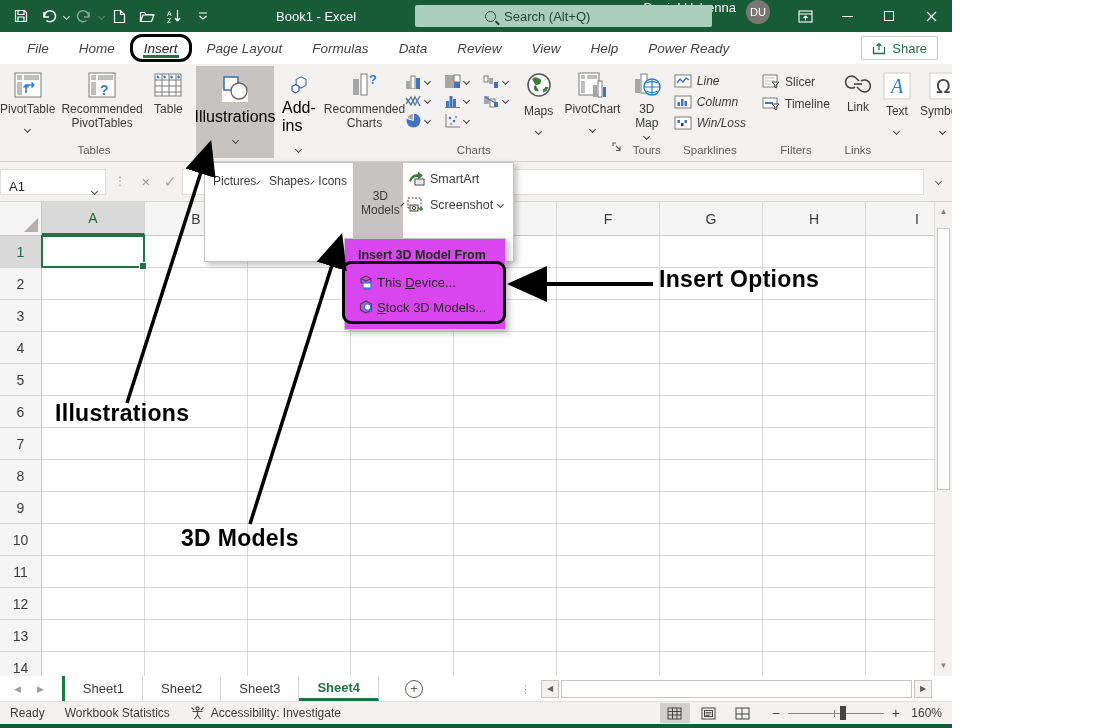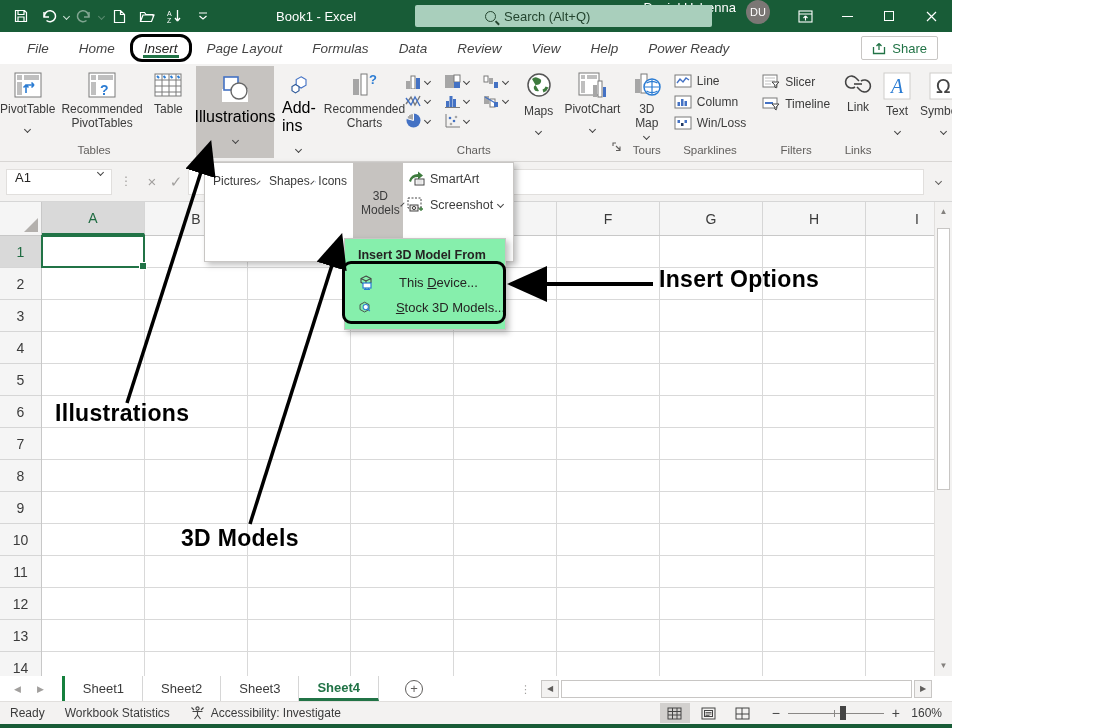--- a/index.html
+++ b/index.html
@@ -46,21 +46,21 @@
   .chartgrid{display:flex;flex-direction:column;gap:4px;padding-top:8px;}
   .cgrow{display:flex;gap:6px;align-items:center;}
   .cbtn{display:flex;align-items:center;gap:3px;width:33px;}
   .rbtn-sm{display:flex;align-items:center;gap:5px;font-size:12px;color:#3b3b3b;padding:2px 4px;white-space:nowrap;}
   .smcol{display:flex;flex-direction:column;gap:3px;padding-top:6px;align-items:flex-start;}
   .launcher{position:absolute;right:2px;bottom:5px;}
   .collapse-chev{margin-left:auto;align-self:flex-end;margin-bottom:10px;margin-right:16px;width:8px;height:8px;border-left:1.5px solid #605E5C;border-top:1.5px solid #605E5C;transform:rotate(45deg);}
 
   
   .formularow{height:40px;background:#F3F2F1;border-bottom:1px solid #D6D6D6;display:flex;align-items:center;position:relative;}
-  .namebox{width:106px;height:26px;background:#fff;border:1px solid #E1DFDD;margin-left:6px;display:flex;align-items:flex-start;font-size:13px;color:#252423;padding-left:8px;position:relative;}
+  .namebox{width:106px;height:26px;background:#fff;border:1px solid #E1DFDD;display:flex;align-items:flex-end;font-size:13px;color:#252423;padding-left:8px;position:relative;}
   .namebox .chev{position:absolute;right:8px;}
   .fdots{color:#A19F9D;font-size:12px;letter-spacing:0;margin:0 8px;line-height:5px;}
   .fbtn{color:#A19F9D;font-size:15px;width:24px;text-align:center;}
   .finput{flex:1;height:26px;background:#fff;border:1px solid #E1DFDD;margin-right:4px;position:relative;}
   .fexpand{width:20px;height:26px;display:flex;align-items:center;justify-content:center;margin-right:4px;}
 
   
   .sheet{position:relative;height:474px;background:#fff;}
   .corner{position:absolute;left:0;top:0;width:42px;height:34px;background:#F5F5F5;border-right:1px solid #C8C8C8;border-bottom:1px solid #C8C8C8;}
   .corner::after{content:"";position:absolute;right:3px;bottom:3px;border-left:14px solid transparent;border-bottom:14px solid #B3B0AD;}
@@ -107,23 +107,23 @@
   .greenstrip{height:4px;background:#185C37;}
 
   
   .illpanel{position:absolute;left:204px;top:162px;width:310px;height:100px;background:#fff;border:1px solid #C8C6C4;box-shadow:3px 3px 6px rgba(0,0,0,.25);z-index:30;}
   .illrow{display:flex;align-items:flex-start;height:76px;}
   .illbtn{display:flex;align-items:center;gap:2px;padding:6px 6px 0 6px;font-size:12px;color:#3b3b3b;text-align:center;line-height:1.15;}
   .illbtn.pressed{background:#C6C3C0;height:76px;}
   .illside{display:flex;flex-direction:column;padding-top:6px;gap:7px;}
   .illside .rbtn-sm{font-size:12.5px;}
   .illgrouplabel{position:absolute;left:0;right:0;bottom:4px;text-align:center;font-size:11.5px;color:#605E5C;}
-  .submenu{position:absolute;left:344px;top:238px;width:162px;height:92px;background:#86efac;border:1px solid #C8C6C4;box-shadow:3px 3px 6px rgba(0,0,0,.25);z-index:40;padding-top:6px;}
+  .submenu{position:absolute;left:344px;top:238px;width:162px;height:92px;background:#d946ef;border:1px solid #C8C6C4;box-shadow:3px 3px 6px rgba(0,0,0,.25);z-index:40;padding-top:6px;}
   .submenu .shead{font-size:12.5px;font-weight:bold;color:#252423;padding:3px 0 8px 13px;white-space:nowrap;}
-  .sitem{display:flex;align-items:center;gap:24px;padding:5px 0 5px 13px;font-size:13px;color:#252423;white-space:nowrap;}
+  .sitem{display:flex;align-items:center;gap:2px;padding:5px 0 5px 13px;font-size:13px;color:#252423;white-space:nowrap;}
 
   
   .annsvg{position:absolute;left:0;top:0;width:1110px;height:728px;z-index:60;pointer-events:none;}
   .annlabel{position:absolute;z-index:60;font-weight:800;color:#000;font-size:23px;letter-spacing:.3px;white-space:nowrap;}
   .annbox-menu{position:absolute;left:342px;top:261px;width:164px;height:63px;border:3.5px solid #000;border-radius:9px;z-index:55;pointer-events:none;}
 </style>
 </head>
 <body>
 
 <div class="stage">
@@ -408,21 +408,21 @@
             </svg>
           <span class="lbl">3D Map</span>
           <span class="chev" style="margin-top:1px;"></span>
         </div>
       </div>
       <div class="glabel">Tours</div>
     </div>
     <div class="rdiv"></div>
 
     <div class="rgroup" style="width:84px">
-      <div class="gbody" style="justify-content:center;">
+      <div class="gbody" style="justify-content:center;font-style:italic;">
         <div class="smcol">
           <div class="rbtn-sm">
             <svg width="18" height="14" viewBox="0 0 18 14">
                 <rect x="1" y="1" width="16" height="12" fill="#fff" stroke="#7A7A7A"></rect>
                 <path d="M3 9 l3-4 3 3 3-4 3 2" fill="none" stroke="#4472C4" stroke-width="1.4"></path>
               </svg>
             <span>Line</span>
           </div>
           <div class="rbtn-sm">
             <svg width="18" height="14" viewBox="0 0 18 14">

